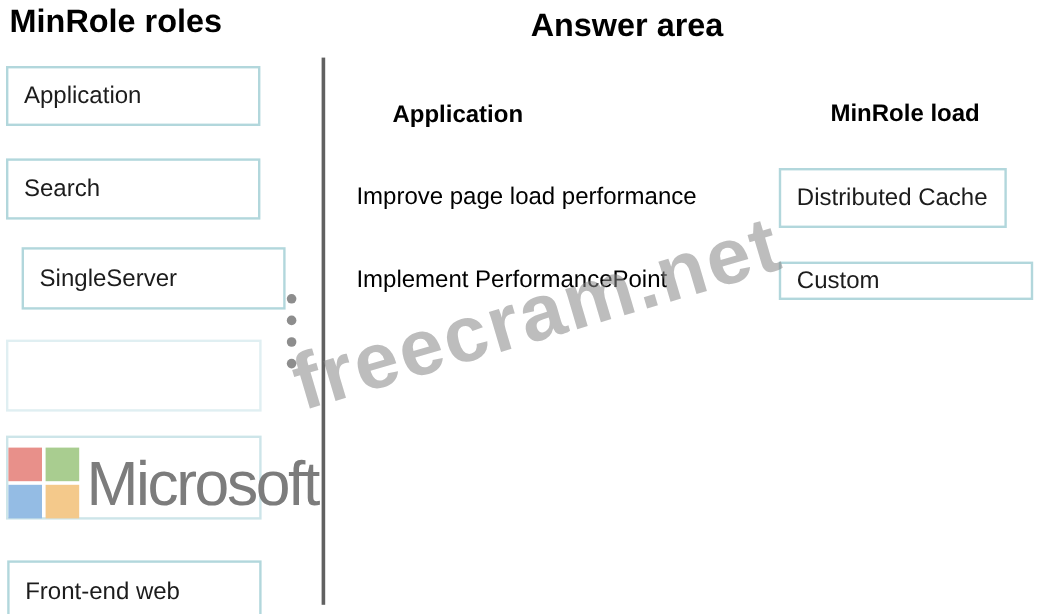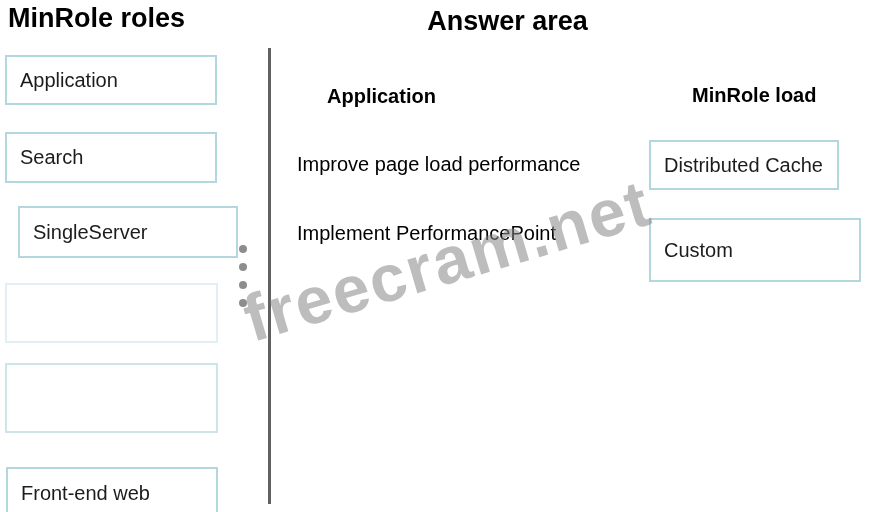--- a/index.html
+++ b/index.html
@@ -72,30 +72,39 @@
 
   <div class="grip">
     <span></span>
     <span></span>
     <span></span>
     <span></span>
   </div>
 
   <div class="divider"></div>
 
-  <div class="abs title" style="left:275px;top:6px;width:465px;text-align:center;">Answer area</div>
+  <div class="abs title" style="left:290px;top:6px;width:465px;text-align:center;">Answer area</div>
 
   <div class="abs colhead" style="left:327px;top:85px;">Application</div>
 
   <div class="abs colhead" style="left:692px;top:84px;">MinRole load</div>
 
   <div class="abs rowlabel" style="left:297px;top:153px;">Improve page load performance</div>
 
   <div class="box" style="left:649px;top:140px;width:190px;height:50px;">Distributed Cache</div>
 
   <div class="abs rowlabel" style="left:297px;top:222px;">Implement PerformancePoint</div>
 
-  <div class="box" style="left:649px;top:218px;width:212px;height:64px;">Custom</div>
+  <div class="box" style="left:649px;top:218px;width:212px;height:32px;">Custom</div>
 
+  <div class="mslogo">
+    <div class="msgrid">
+      <div class="sq r"></div>
+      <div class="sq g"></div>
+      <div class="sq b"></div>
+      <div class="sq o"></div>
+    </div>
+    <div class="mstext">Microsoft</div>
+  </div>
 
   <div class="sitewm">freecram.net</div>
 
 </div>
 
 </body></html>

